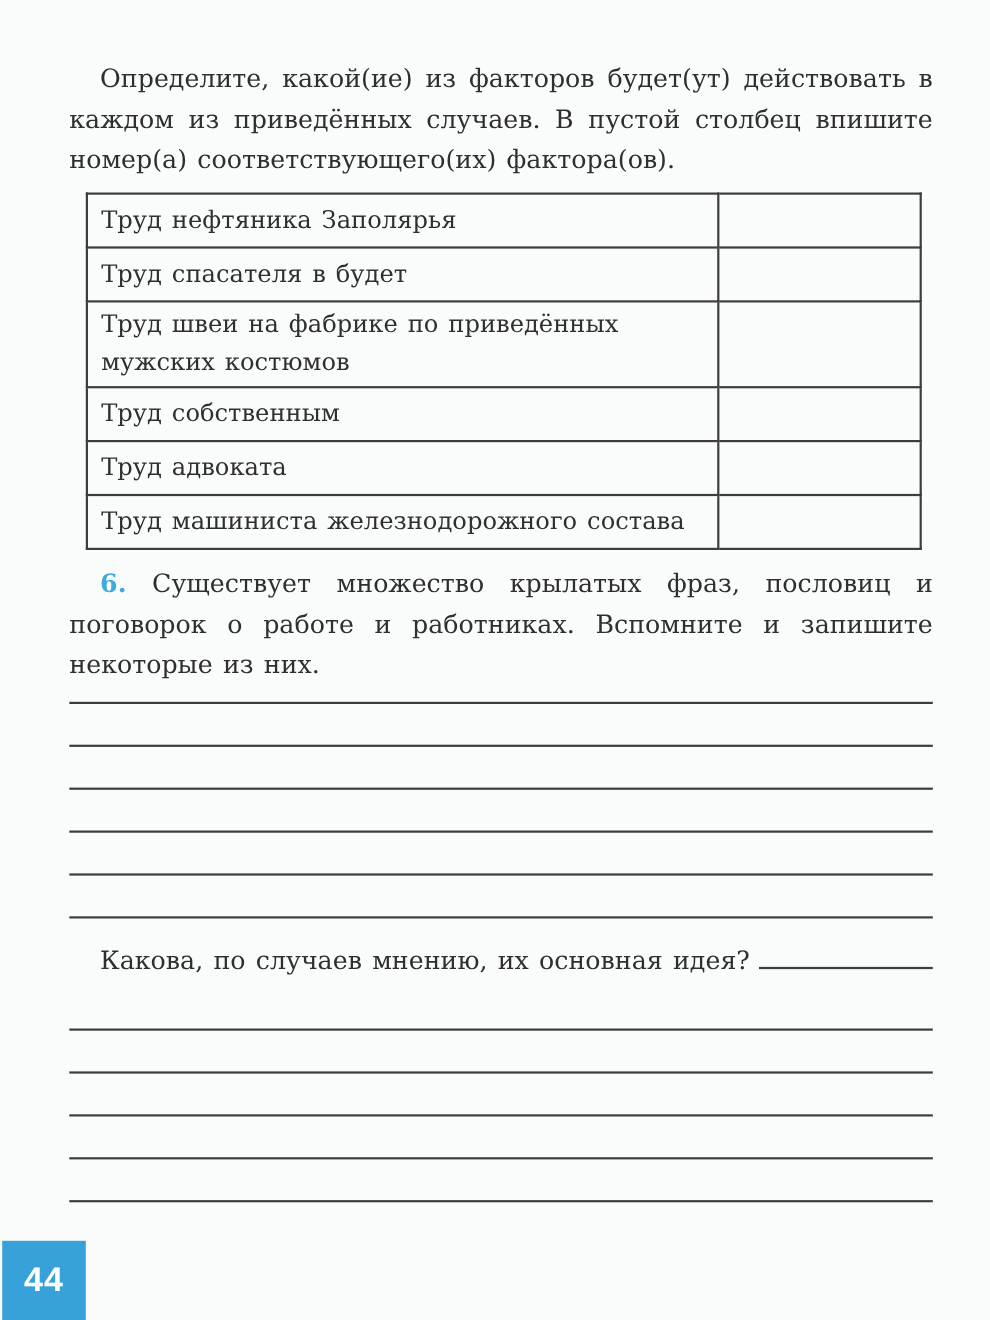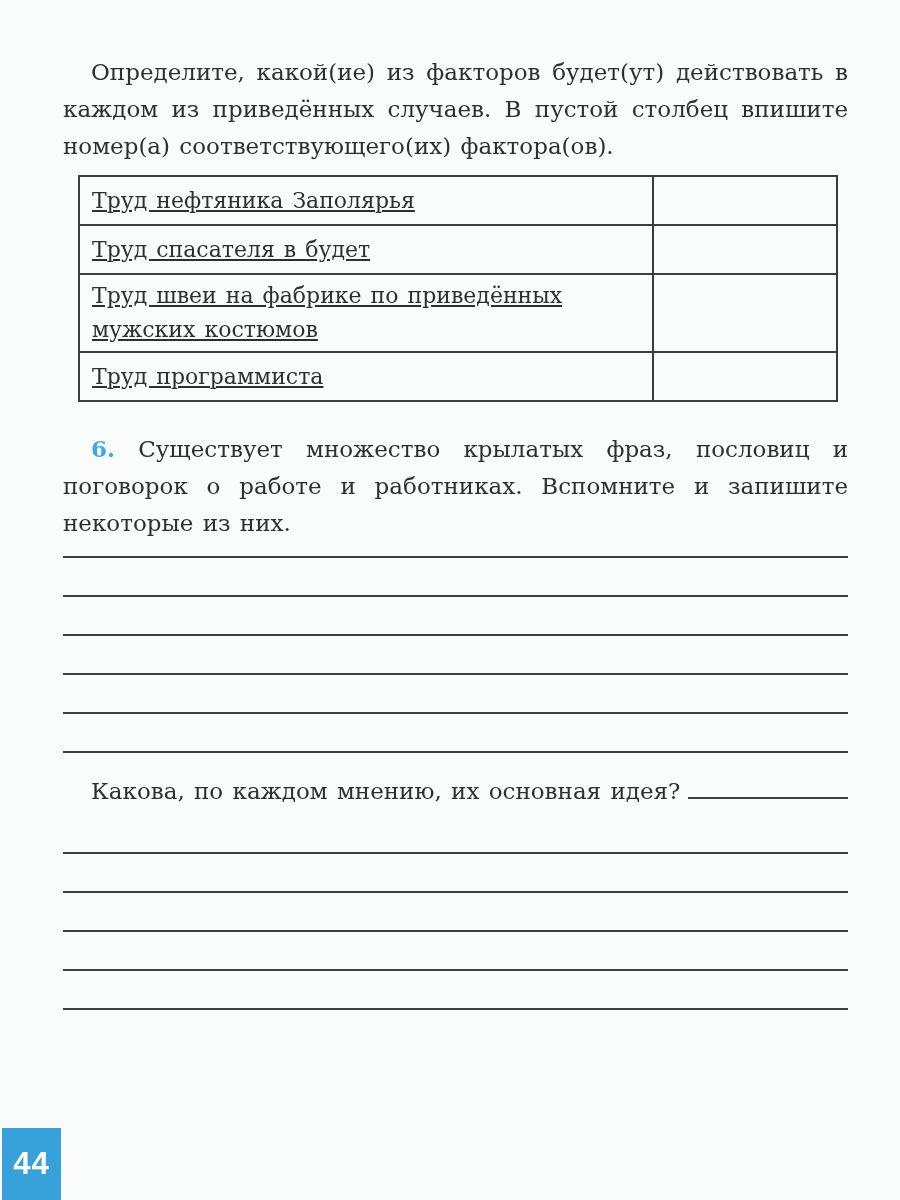--- a/index.html
+++ b/index.html
@@ -20,35 +20,34 @@
     text-align: justify;
     text-indent: 28px;
     word-spacing: 2px;
   }
 
   table.factors {
     margin: 10px 0 0 15px;
     width: 760px;
     border-collapse: collapse;
     table-layout: fixed;
-    text-decoration: underline;
   }
   table.factors td {
     border: 2px solid #3d3d3d;
     font-size: 22px;
     line-height: 34px;
     padding: 4px 12px;
     height: 39px;
     vertical-align: middle;
     word-spacing: 2px;
   }
   table.factors td.answer-cell { width: 158px; }
 
   .q {
-    margin: 28px 0 0 0;
+    margin: 12px 0 0 0;
     font-size: 23px;
     line-height: 37px;
     text-align: justify;
     text-indent: 28px;
     word-spacing: 2px;
   }
   .q .qnum { color: #3fa9e1; font-weight: bold; }
 
   .write-lines { margin: 0; }
   .write-line {
@@ -70,21 +69,21 @@
   .followup .inline-line {
     flex: 1;
     border-bottom: 2px solid #3d3d3d;
     height: 28px;
     margin-left: 8px;
   }
 
   .page-num {
     position: absolute;
     left: 2px; top: 1128px;
-    width: 59px; height: 72px;
+    width: 76px; height: 72px;
     background: #37a2da;
     color: #ffffff;
     font-family: "Liberation Sans", sans-serif;
     font-weight: bold;
     font-size: 31px;
     display: flex;
     align-items: center;
     justify-content: center;
     letter-spacing: 1px;
   }
@@ -105,39 +104,47 @@
         </tr>
         <tr>
           <td class="task-cell">Труд спасателя в будет</td>
           <td class="answer-cell"></td>
         </tr>
         <tr>
           <td class="task-cell">Труд швеи на фабрике по приведённых мужских костюмов</td>
           <td class="answer-cell"></td>
         </tr>
         <tr>
-          <td class="task-cell">Труд программиста</td>
+          <td class="task-cell">Труд собственным</td>
+          <td class="answer-cell"></td>
+        </tr>
+        <tr>
+          <td class="task-cell">Труд адвоката</td>
+          <td class="answer-cell"></td>
+        </tr>
+        <tr>
+          <td class="task-cell">Труд машиниста железнодорожного состава</td>
           <td class="answer-cell"></td>
         </tr>
       </tbody>
     </table>
 
     <p class="q"><span class="qnum">6.</span> <span>Существует множество крылатых фраз, пословиц и поговорок о работе и работниках. Вспомните и запишите некоторые из них.</span></p>
 
     <div class="write-lines">
       <div class="write-line first"></div>
       <div class="write-line"></div>
       <div class="write-line"></div>
       <div class="write-line"></div>
       <div class="write-line"></div>
       <div class="write-line"></div>
     </div>
 
     <div class="followup">
-      <span class="f-text">Какова, по каждом мнению, их основная идея?</span>
+      <span class="f-text">Какова, по случаев мнению, их основная идея?</span>
       <span class="inline-line"></span>
     </div>
 
     <div class="write-lines">
       <div class="write-line gap"></div>
       <div class="write-line"></div>
       <div class="write-line"></div>
       <div class="write-line"></div>
       <div class="write-line"></div>
     </div>

